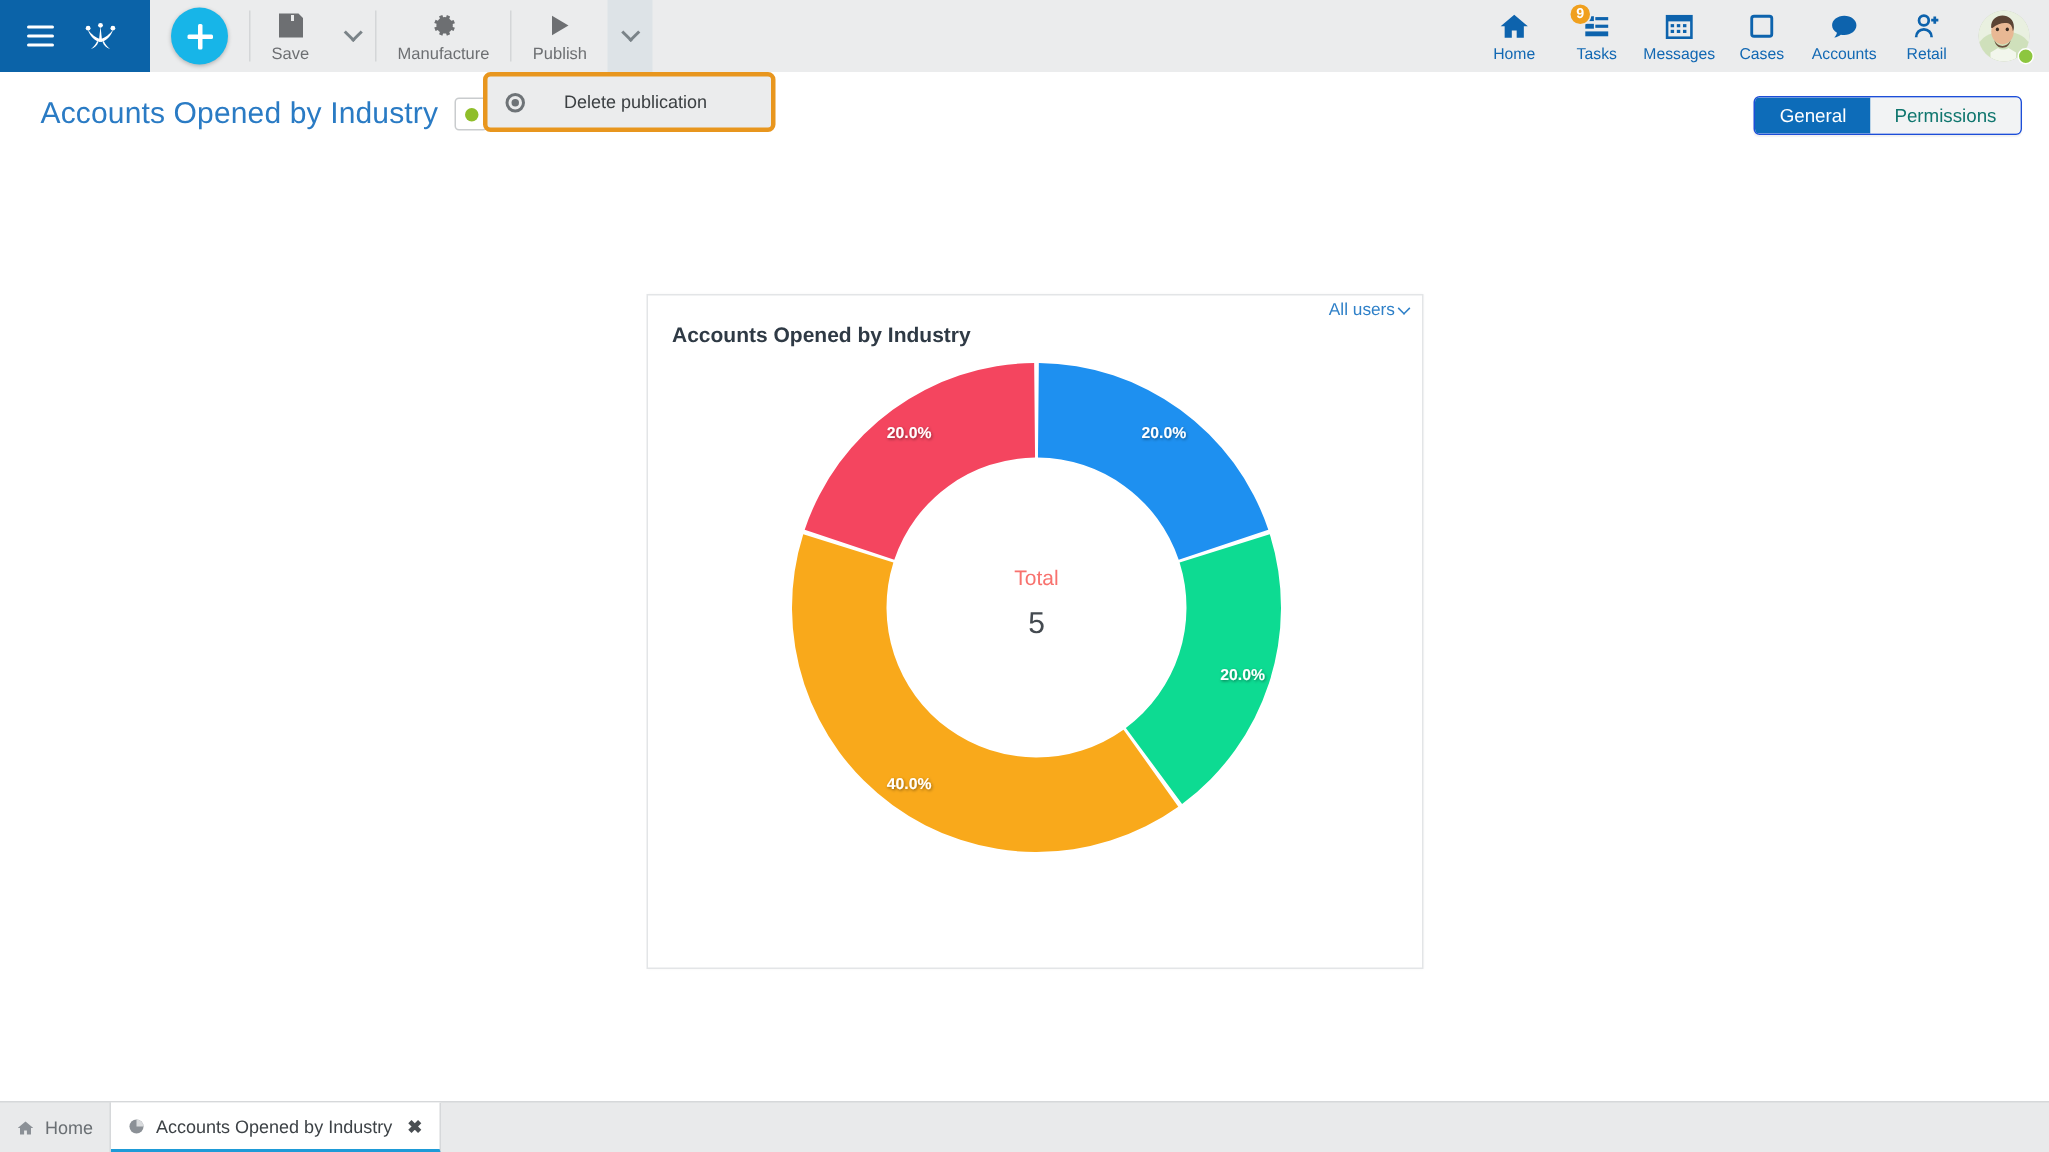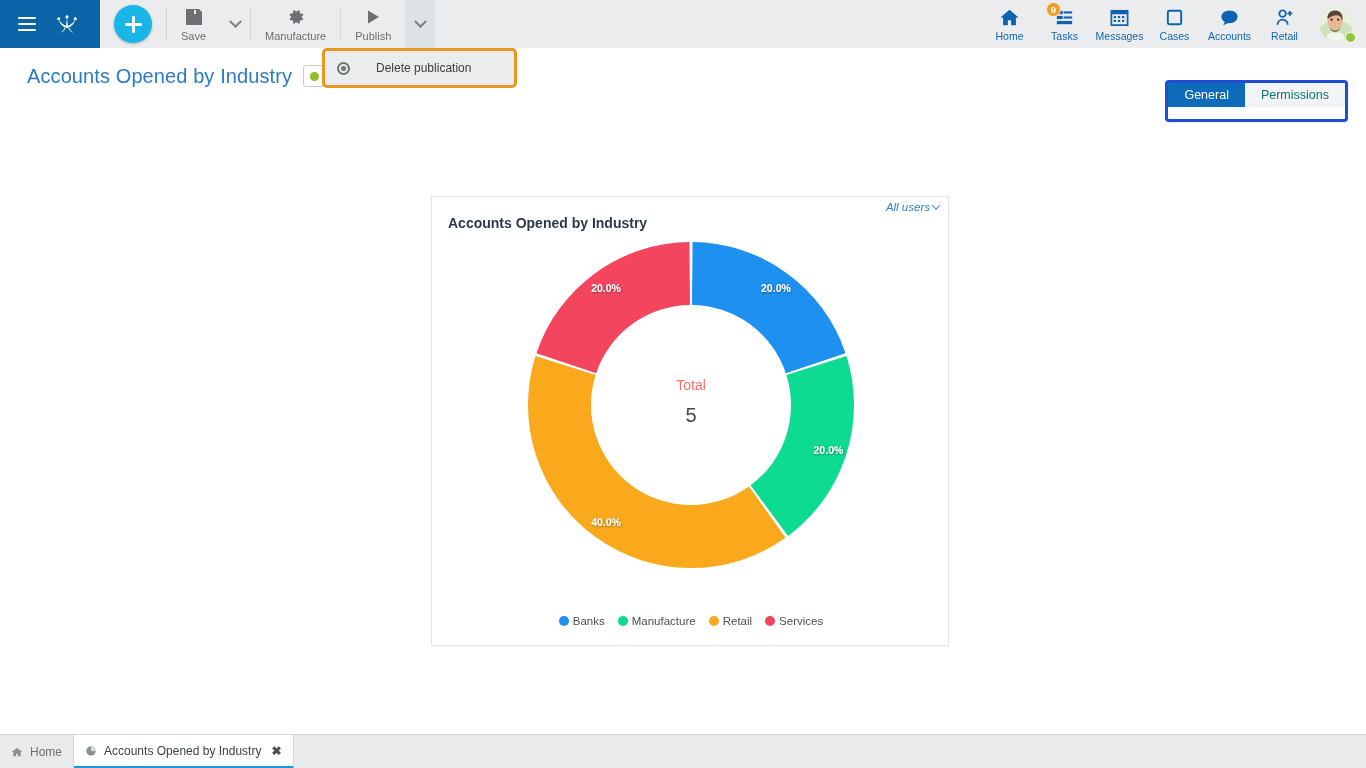--- a/index.html
+++ b/index.html
@@ -102,23 +102,22 @@
   .status-box {
     margin-left: 11px; width: 22px; height: 22px;
     border: 1px solid #c9ccce; border-radius: 3px; background: #fff;
     display: flex; align-items: center; justify-content: center;
   }
   .status-dot { width: 9px; height: 9px; border-radius: 50%; background: #8fbe2a; }
 
   .tabs {
     position: absolute; right: 18px; top: 64px;
     display: flex; border-radius: 4px; overflow: hidden;
-    border: 3px solid #1d4ed8; height: 42px;
+    border: 1px solid #1d4ed8; height: 26px;
     box-shadow: 0 1px 1px rgba(0,0,0,.06);
-    margin-top: 16px;
   }
   .tab {
     padding: 0 16px; height: 24px; line-height: 24px;
     font-size: 12.5px; cursor: pointer; background: #f2f3f4; color: #0f766e;
   }
   .tab.sel { background: #0d6cb9; color: #ffffff; }
 
   
   .dropdown {
     position: absolute; top: 48px; left: 322px;
@@ -137,21 +136,21 @@
   
   .card {
     position: absolute; left: 431px; top: 196px;
     width: 518px; height: 450px;
     background: #ffffff; border: 1px solid #e3e5e7;
     box-shadow: 0 0 2px rgba(0,0,0,.04);
   }
   .card-users {
     position: absolute; right: 9px; top: 4px;
     font-size: 11.5px; color: #2f80c8; cursor: pointer;
-    display: flex; align-items: center; gap: 3px; font-style: italic;
+    display: flex; align-items: center; gap: 3px;
   }
   .card-users .dchev { width: 6px; height: 6px; border-right: 1.6px solid #2f80c8; border-bottom: 1.6px solid #2f80c8; transform: rotate(45deg) translate(-1px,-1px); }
   .card-title {
     position: absolute; left: 16px; top: 18px;
     font-size: 14px; font-weight: bold; color: #2f3a45;
   }
   .donut-area { position: absolute; left: 0; top: 36px; width: 518px; height: 360px; }
   .donut-svg { display: block; margin: 0 auto; }
 
   .center-total { font-size: 14px; fill: #f8726e; }
@@ -399,38 +398,20 @@
       <text class="center-value" x="220" y="189" text-anchor="middle">5</text>
       <g id="donut-labels">
           <text x="304.93496895626237" y="59.09704431282009" text-anchor="middle" class="seg-label" filter="url(#lblsh)">20.0%</text>
           <text x="357.4276666046497" y="220.65295568717988" text-anchor="middle" class="seg-label" filter="url(#lblsh)">20.0%</text>
           <text x="135.06503104373763" y="292.9029556871799" text-anchor="middle" class="seg-label" filter="url(#lblsh)">40.0%</text>
           <text x="135.06503104373763" y="59.0970443128201" text-anchor="middle" class="seg-label" filter="url(#lblsh)">20.0%</text>
         </g>
     </svg>
   </div>
 
-  <div class="legend" id="legend">
-      <div class="leg">
-        <span class="leg-dot" style="background: rgb(30, 144, 240);"></span>
-        <span class="leg-txt">Banks</span>
-      </div>
-      <div class="leg">
-        <span class="leg-dot" style="background: rgb(13, 219, 146);"></span>
-        <span class="leg-txt">Manufacture</span>
-      </div>
-      <div class="leg">
-        <span class="leg-dot" style="background: rgb(249, 169, 27);"></span>
-        <span class="leg-txt">Retail</span>
-      </div>
-      <div class="leg">
-        <span class="leg-dot" style="background: rgb(244, 69, 95);"></span>
-        <span class="leg-txt">Services</span>
-      </div>
-    </div>
 </div>
 
 <div class="taskbar">
   <div class="tbtab">
     <span class="home-ic">
       <svg width="12" height="12" viewBox="0 0 22 22">
           <path fill="#8b9096" d="M11 3L1.5 11h2.8v8h5v-5h3.4v5h5v-8h2.8z"></path>
         </svg>
     </span>
     <span>Home</span>

